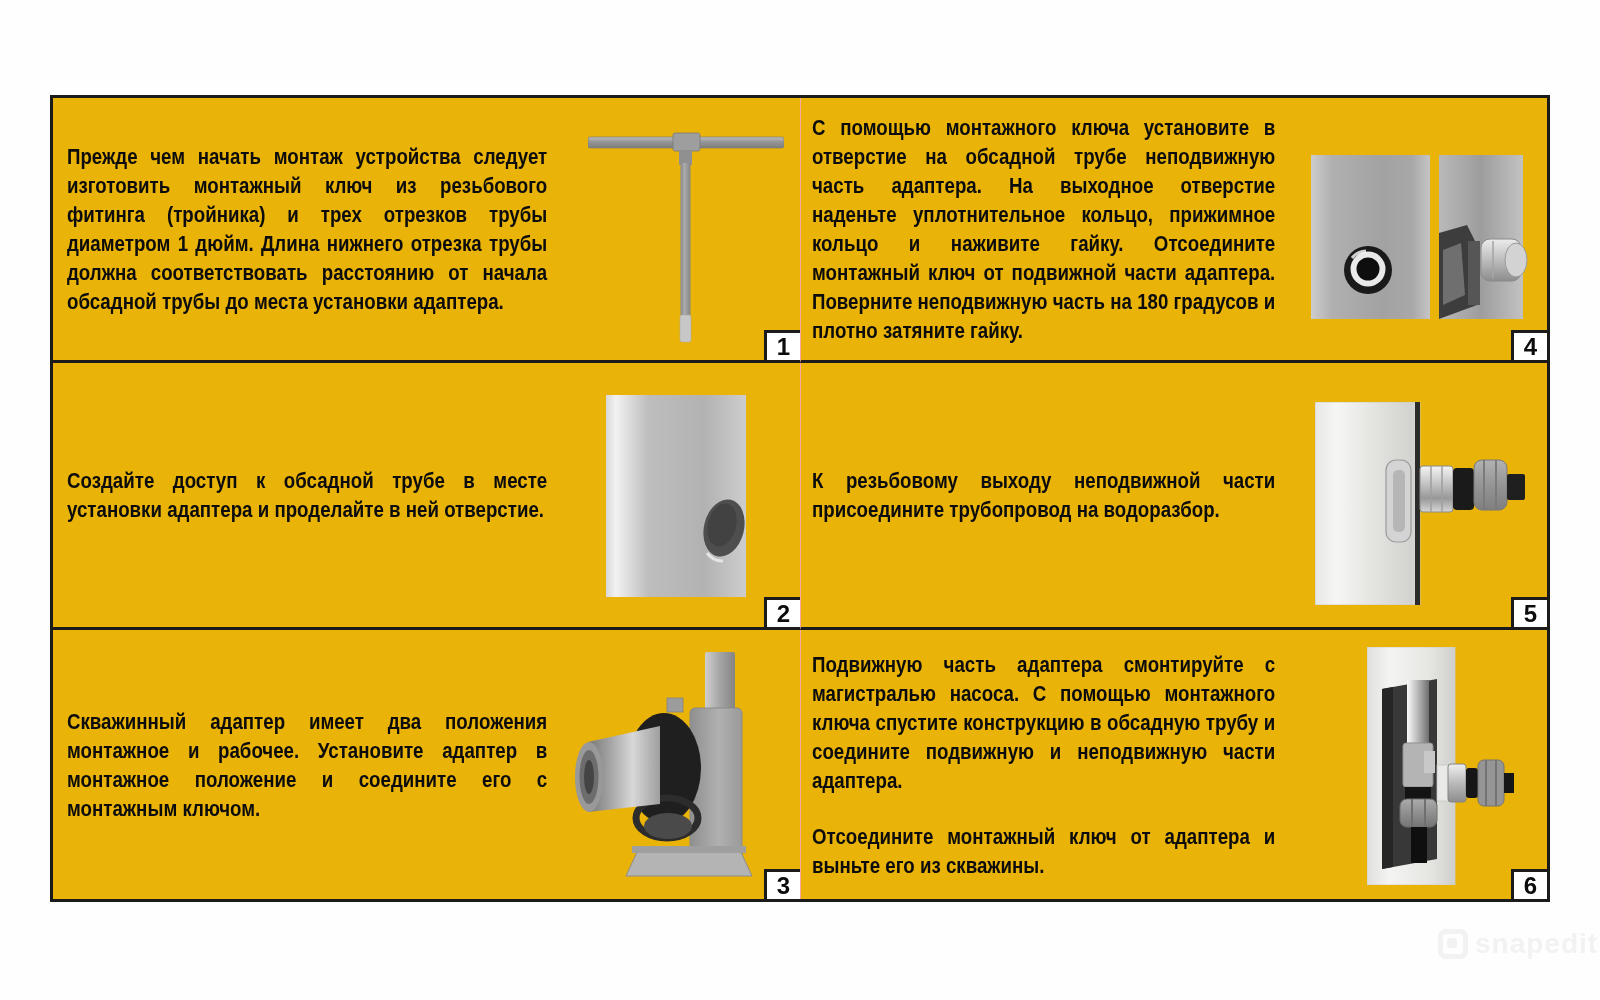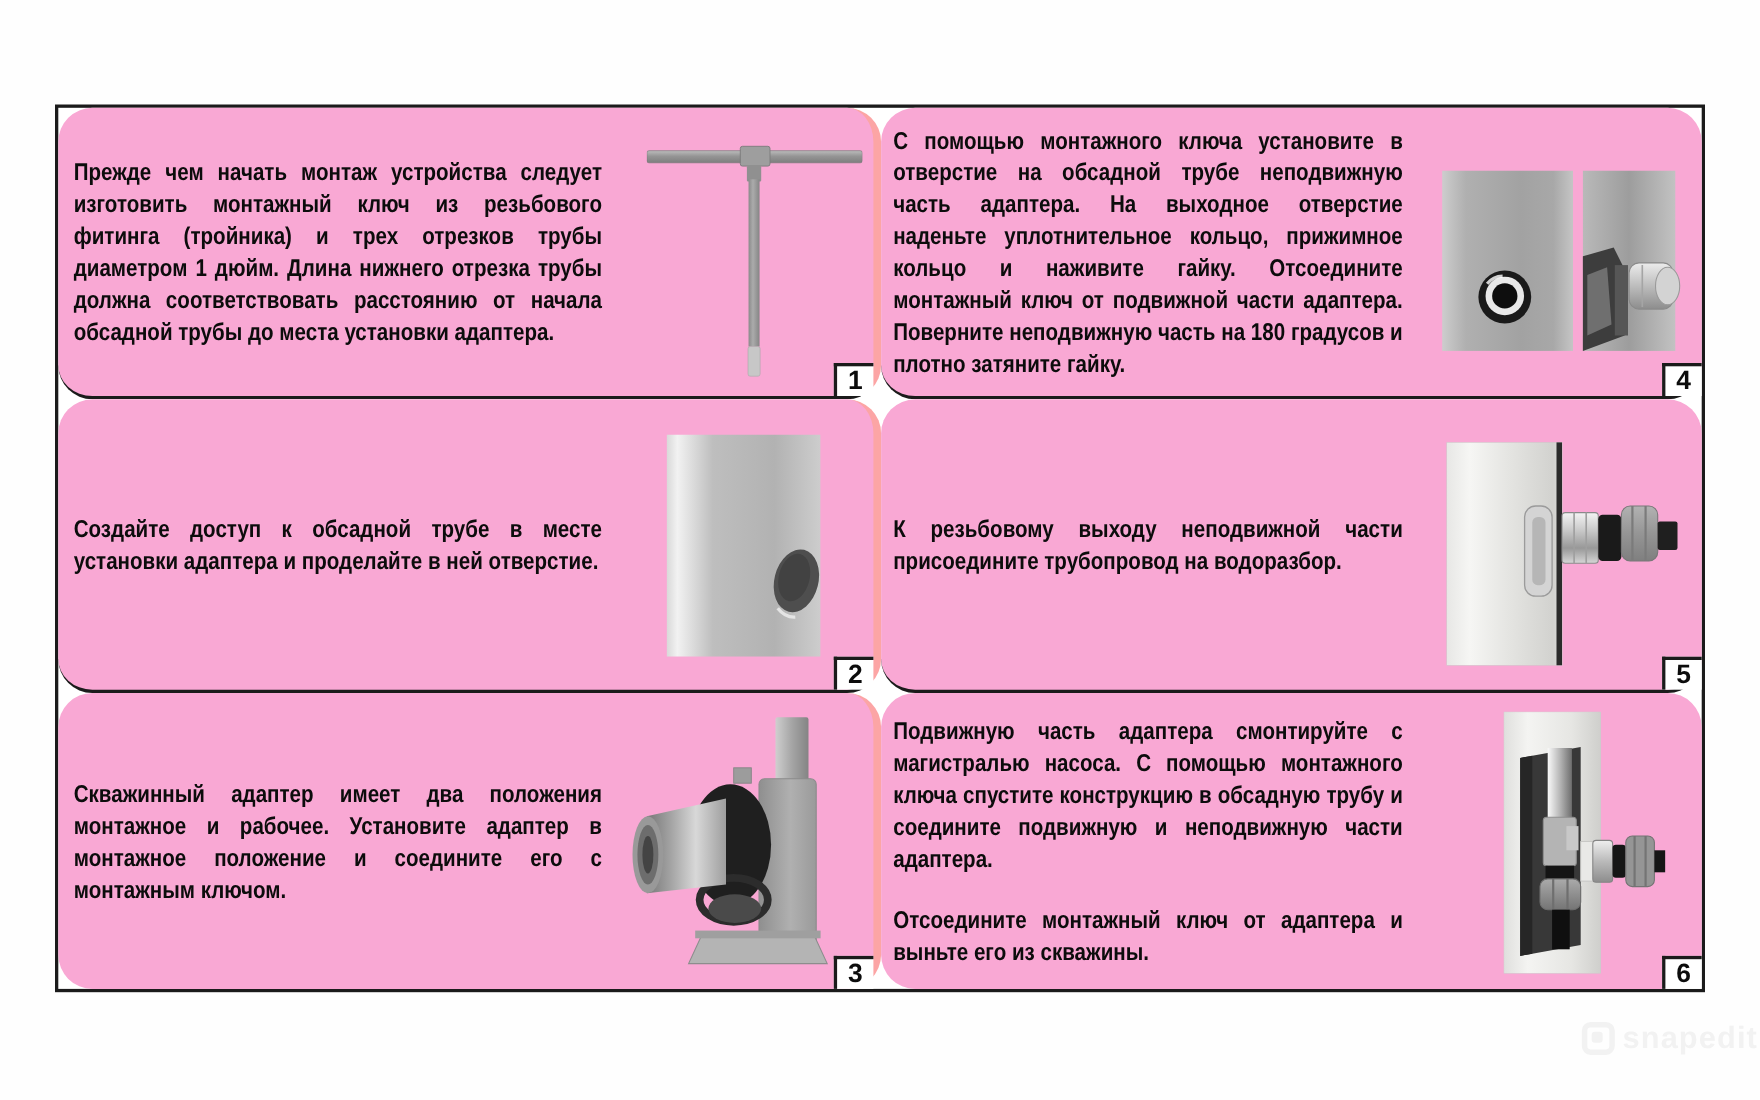--- a/index.html
+++ b/index.html
@@ -14,22 +14,22 @@
   .page{position:absolute;inset:0;background:#fefefe;}
   .grid{
     position:absolute;left:50px;top:95px;width:1500px;height:807px;
     box-sizing:border-box;
     border:3px solid #1b1b1b;
     display:grid;
     grid-template-columns:748px 746px;
     grid-template-rows:265px 267px 269px;
     background:#fff;
   }
-  .cell{position:relative;box-sizing:border-box;background:#f9a8d4;border-radius:31px;}
-  .cell.bR{border-right:7px solid #fca5a5;}
+  .cell{position:relative;box-sizing:border-box;background:#eab308;}
+  .cell.bR{border-right:1px solid #fca5a5;}
   .cell.bB{border-bottom:3px solid #1b1b1b;}
   .stext{
     position:absolute;top:50%;
     transform:translateY(-50%) scaleX(0.85);
     transform-origin:left center;
     font-size:22px;font-weight:700;line-height:29px;
     text-align:justify;color:#0c0c0c;
     letter-spacing:0;
   }
   .cell-left .stext{left:14px;width:565px;}

